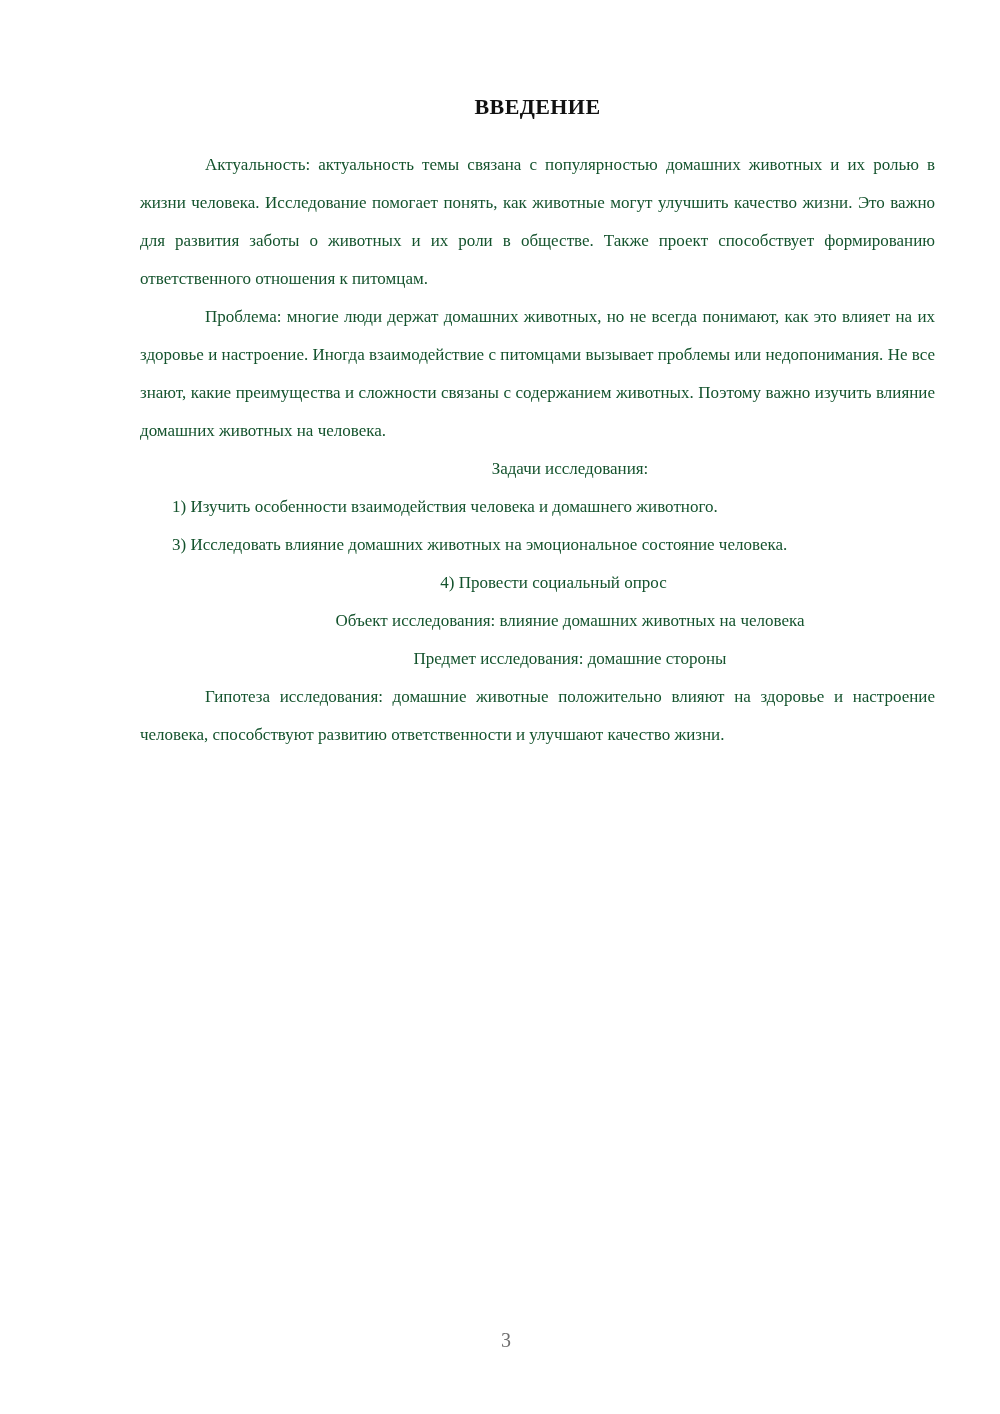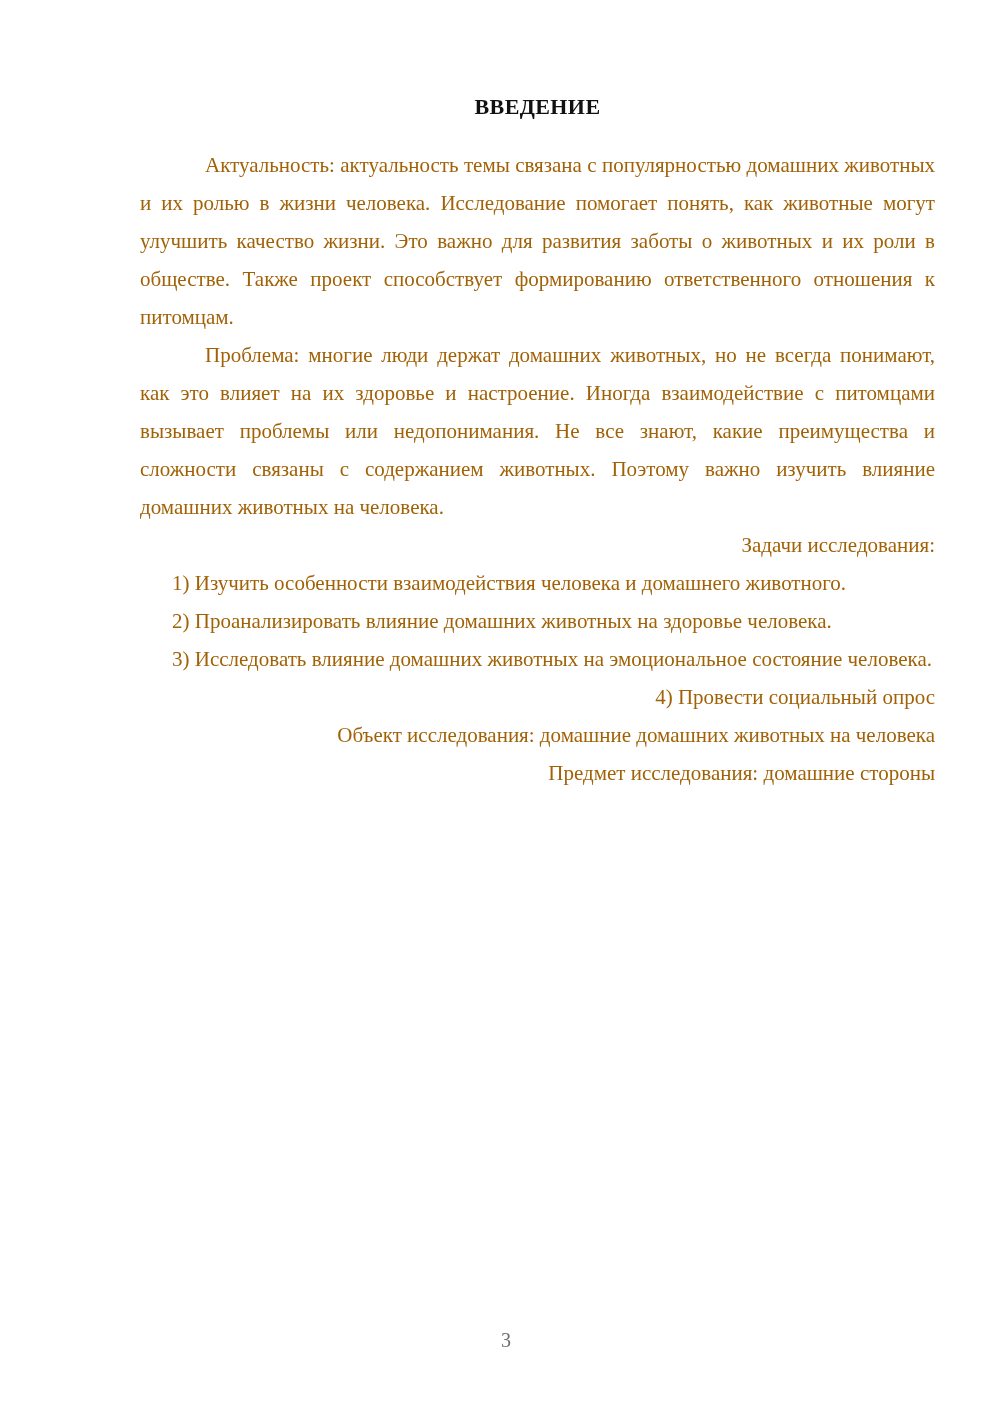--- a/index.html
+++ b/index.html
@@ -30,33 +30,33 @@
     font-size: 22px;
     font-weight: bold;
     text-align: center;
     letter-spacing: 0.4px;
     margin: 0 0 20px 0;
     line-height: 38px;
     color: #111111;
   }
 
   .para {
-    font-size: 21px;
+    font-size: 17px;
     line-height: 38px;
     text-align: justify;
     text-justify: inter-word;
     text-indent: 65px;
     margin: 0;
     hyphens: none;
-    color: #a16207;
+    color: #14532d;
   }
 
   
   .para.no-justify {
-    text-align: right;
+    text-align: center;
   }
 
   
   .para.list-item {
     text-indent: 32px;
   }
 
   .page-number {
     position: absolute;
     top: 1328px;
@@ -82,29 +82,29 @@
 
     <p class="para">Актуальность: актуальность темы связана с популярностью домашних животных и их ролью в жизни человека. Исследование помогает понять, как животные могут улучшить качество жизни. Это важно для развития заботы о животных и их роли в обществе. Также проект способствует формированию ответственного отношения к питомцам.</p>
 
     <p class="para">Проблема: многие люди держат домашних животных, но не всегда понимают, как это влияет на их здоровье и настроение. Иногда взаимодействие с питомцами вызывает проблемы или недопонимания. Не все знают, какие преимущества и сложности связаны с содержанием животных. Поэтому важно изучить влияние домашних животных на человека.</p>
 
 
     <p class="para no-justify">Задачи исследования:</p>
 
     <p class="para list-item">1) Изучить особенности взаимодействия человека и домашнего животного.</p>
 
-    <p class="para list-item">2) Проанализировать влияние домашних животных на здоровье человека.</p>
 
     <p class="para list-item">3) Исследовать влияние домашних животных на эмоциональное состояние человека.</p>
 
     <p class="para list-item no-justify">4) Провести социальный опрос</p>
 
 
-    <p class="para no-justify">Объект исследования: домашние домашних животных на человека</p>
+    <p class="para no-justify">Объект исследования: влияние домашних животных на человека</p>
 
     <p class="para no-justify">Предмет исследования: домашние стороны</p>
 
+    <p class="para">Гипотеза исследования: домашние животные положительно влияют на здоровье и настроение человека, способствуют развитию ответственности и улучшают качество жизни.</p>
 
   </div>
 
   <div class="page-number">3</div>
 
 </div>
 
 </body></html>

